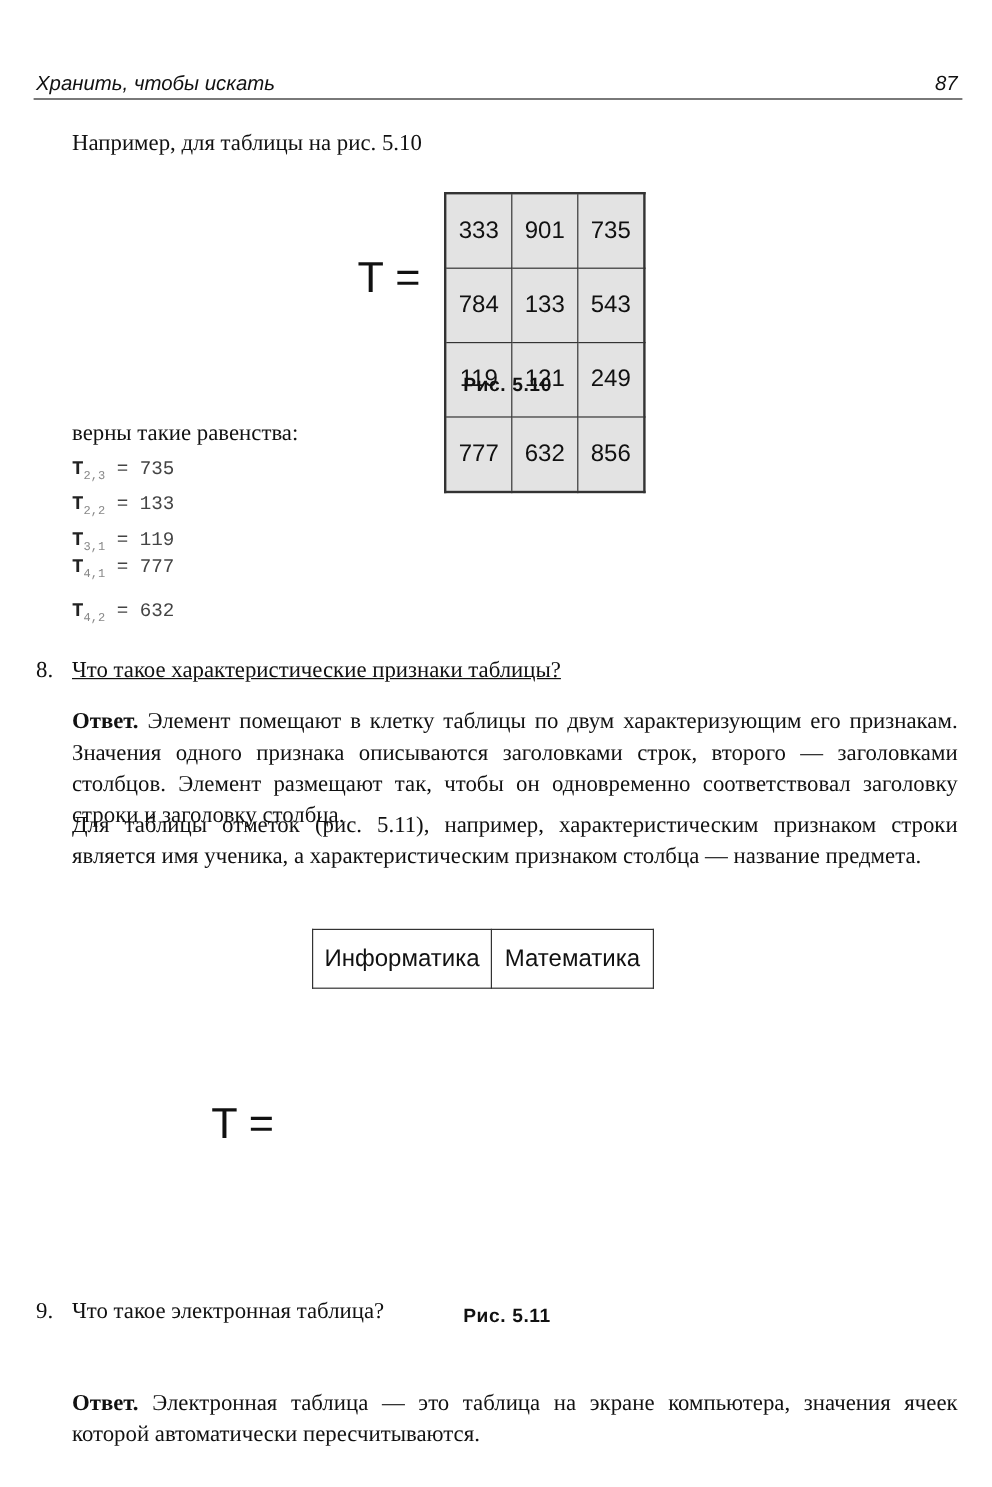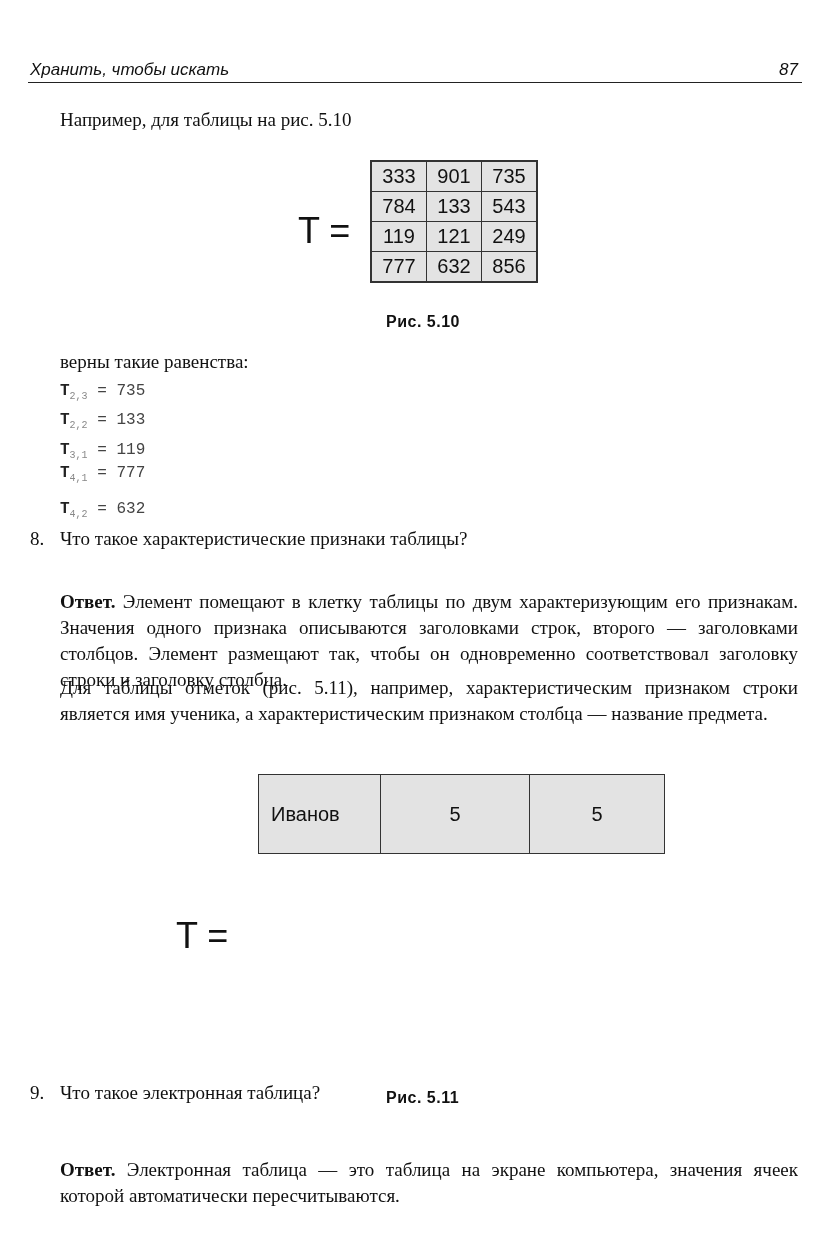--- a/index.html
+++ b/index.html
@@ -11,21 +11,21 @@
   .header { position: absolute; left: 28px; top: 58px; width: 774px; height: 24px; border-bottom: 1.5px solid #222; }
   .header .title { position: absolute; left: 2px; top: 2px; font-style: italic; font-size: 17px; text-align: center; }
   .header .pageno { position: absolute; right: 4px; top: 2px; font-style: italic; font-size: 17px; }
 
   .p { position: absolute; font-size: 19px; line-height: 26px; text-align: justify; }
   .intro { left: 60px; top: 107px; }
 
   
   .teq1 { position: absolute; left: 298px; top: 210px; font-size: 36px; }
   .grid1 { position: absolute; left: 370px; top: 160px; border-collapse: collapse; border: 2px solid #333; }
-  .grid1 td { width: 50px; height: 29px; border: 1.5px solid #333; background: #e3e3e3; font-size: 20px; text-align: center; padding: 0 2px; }
+  .grid1 td { width: 50px; height: 29px; border: 1.5px solid #333; background: #e3e3e3; font-size: 20px; text-align: center; padding: 16px 2px; }
   .cap1 { position: absolute; left: 386px; top: 313px; font-size: 16px; font-weight: bold; letter-spacing: 0.5px; }
 
   .verny { left: 60px; top: 349px; }
   .eq { position: absolute; left: 60px; font-size: 16px; color: #444; }
   .eq .T { font-weight: bold; color: #222; }
   .eq sub { font-size: 10px; color: #888; }
 
   .q { position: absolute; left: 30px; font-size: 19px; }
   .q .num { display: inline-block; width: 30px; }
   .ans { left: 60px; width: 738px; }
@@ -101,35 +101,35 @@
   <span class="T">T</span><sub>4,1</sub>
   <span>=</span>
   <span>777</span>
 </div>
 <div class="eq mono" style="top:500px;">
   <span class="T">T</span><sub>4,2</sub>
   <span>=</span>
   <span>632</span>
 </div>
 
-<div class="q serif" style="top:528px;">
+<div class="q serif" style="top:548px;text-decoration:underline;">
   <span class="num">8.</span><span>Что такое характеристические признаки таблицы?</span>
 </div>
 <div class="p serif ans" style="top:565px;margin-top:24px;">
   <b>Ответ.</b><span> Элемент помещают в клетку таблицы по двум характеризующим его признакам. Значения одного признака описываются заголовками строк, второго — заголовками столбцов. Элемент размещают так, чтобы он одновременно соответствовал заголовку строки и заголовку столбца.</span>
 </div>
 <div class="p serif ans" style="top:675px;">Для таблицы отметок (рис. 5.11), например, характеристическим признаком строки является имя ученика, а характеристическим признаком столбца — название предмета.</div>
 
 <div class="teq2 sans">T =</div>
 <table class="grid2 sans">
   <tbody>
-  <tr>
-    <td class="rowh">Иванов</td>
-    <td class="val c1">5</td>
-    <td class="val c2">5</td>
+      <tr>
+    <td class="blank"></td>
+    <td class="colh c1">Информатика</td>
+    <td class="colh c2">Математика</td>
   </tr>
 </tbody>
   </table>
 <div class="cap2 sans">Рис. 5.11</div>
 
 <div class="q serif" style="top:1082px;">
   <span class="num">9.</span><span>Что такое электронная таблица?</span>
 </div>
 <div class="p serif ans" style="top:1157px;">
   <b>Ответ.</b><span> Электронная таблица — это таблица на экране компьютера, значения ячеек которой автоматически пересчитываются.</span>

